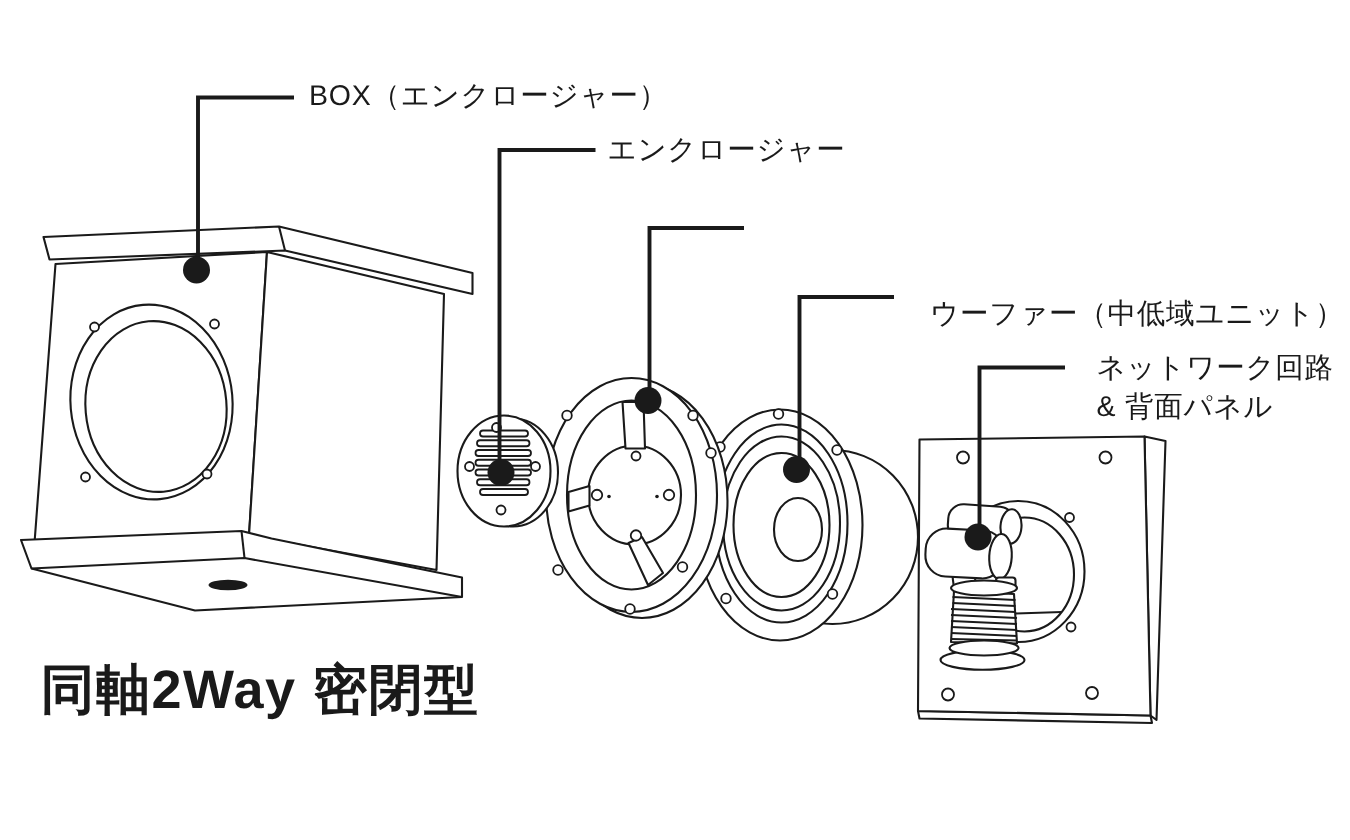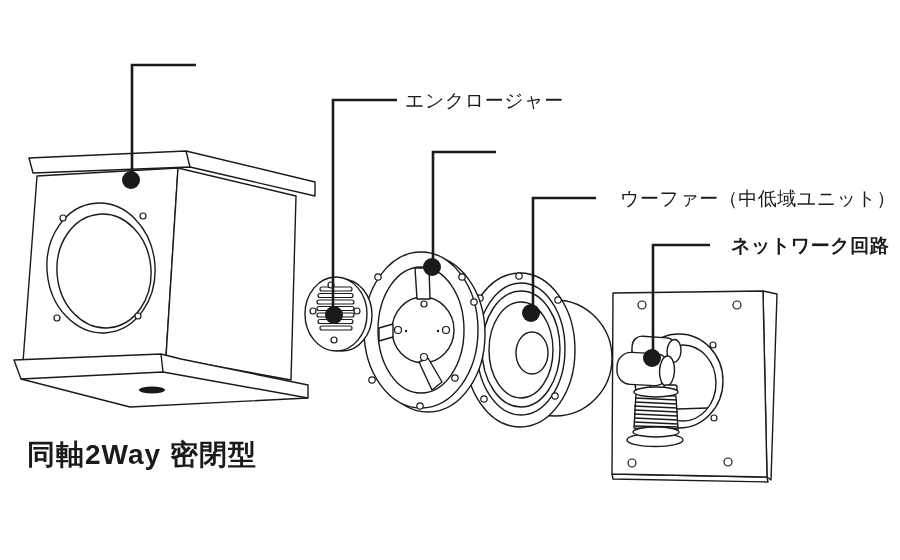--- a/index.html
+++ b/index.html
@@ -24,21 +24,21 @@
   .label{
     position:absolute;
     font-size:19px;
     line-height:26px;
     white-space:nowrap;
     letter-spacing:0.5px;
   }
   .title{
     position:absolute;
     left:27px;top:436px;
-    font-size:28px;
+    font-size:36px;
     font-weight:bold;
     white-space:nowrap;
     letter-spacing:1px;
   }
 </style>
 </head>
 <body>
 
 <div class="stage">
 
@@ -194,24 +194,26 @@
       <circle class="fb" cx="432" cy="267" r="9"></circle>
 
       <polyline class="ldr" points="596,198 533,198 533,313"></polyline>
       <circle class="fb" cx="531" cy="313" r="9"></circle>
 
       <polyline class="ldr" points="710,245 653,245 653,358"></polyline>
       <circle class="fb" cx="652" cy="358" r="9"></circle>
     </g>
   </svg>
 
+  <div class="label" style="left:206px;top:52px;">BOX（エンクロージャー）</div>
 
   <div class="label" style="left:405px;top:88px;">エンクロージャー</div>
 
 
-  <div class="label" style="left:620px;top:186px;">ウーファー（中低域ユニット）</div>
+  <div class="label" style="left:620px;top:197px;">ウーファー（中低域ユニット）</div>
 
   <div class="label" style="left:731px;top:233px;">
-    <span style="display:block;font-weight:bold;">ネットワーク回路</span>
+    <span style="display:block;">ネットワーク回路</span>
+    <span style="display:block;">&amp; 背面パネル</span>
   </div>
 
   <div class="title">同軸2Way 密閉型</div>
 </div>
 
 </body></html>

